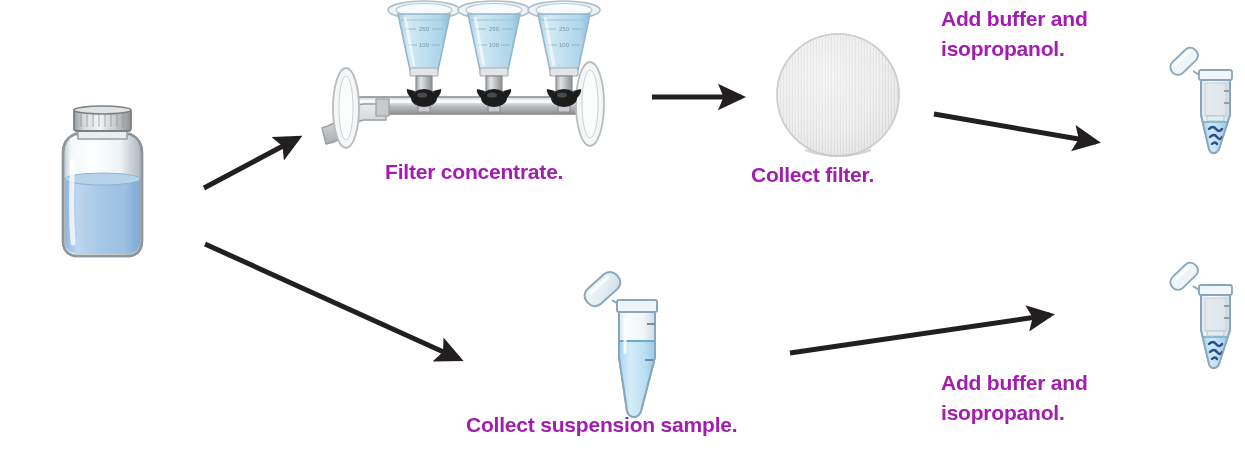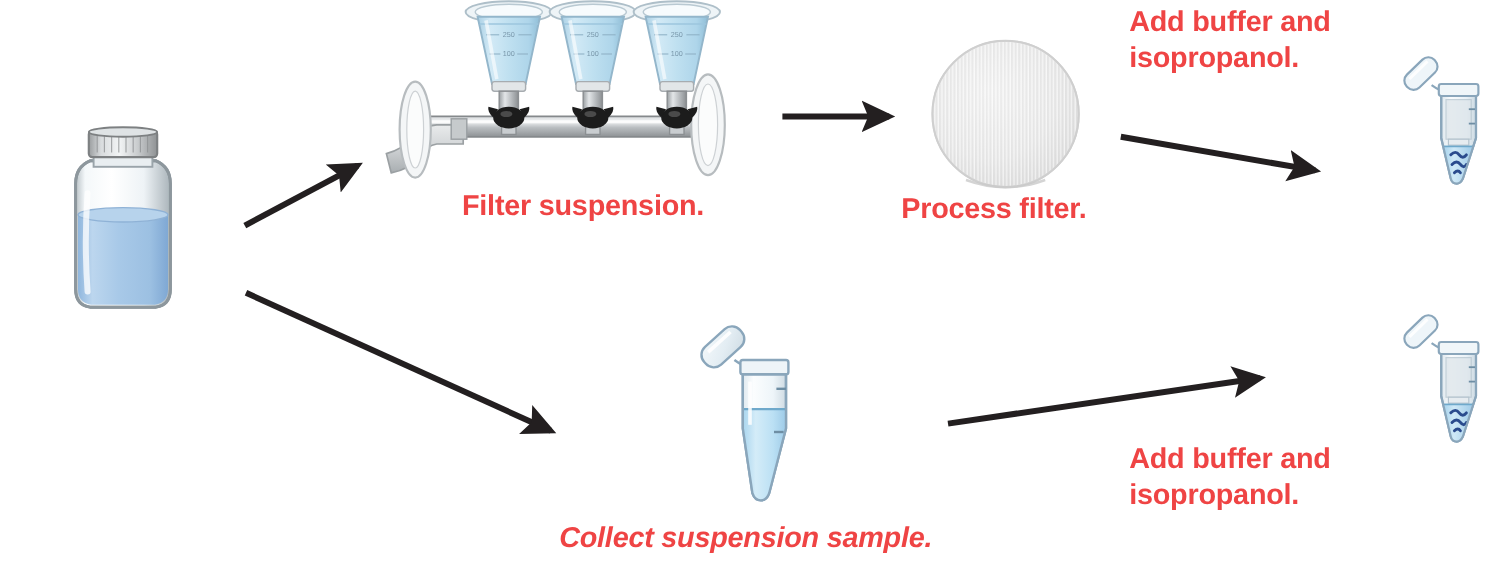--- a/index.html
+++ b/index.html
@@ -15,24 +15,24 @@
     width: 1245px;
     height: 469px;
     background: #ffffff;
     overflow: hidden;
   }
   .node {
     position: absolute;
   }
   .caption {
     position: absolute;
-    color: #ef4444;
+    color: #a21caf;
     font-family: "Liberation Sans", sans-serif;
     font-weight: bold;
-    font-size: 24px;
+    font-size: 21px;
     line-height: 30px;
     white-space: pre-line;
     letter-spacing: -0.2px;
   }
   .arrow-layer {
     position: absolute;
     left: 0;
     top: 0;
     width: 1245px;
     height: 469px;
@@ -179,42 +179,42 @@
         <ellipse cx="174" cy="95" rx="5" ry="2.6" fill="#4a4a4a"></ellipse>
       </g>
       <g>
         <ellipse cx="246" cy="98" rx="13" ry="9" fill="#1c1c1c"></ellipse>
         <path d="M233 98 q-5 -5 -4 -9 l8 2 z" fill="#1c1c1c"></path>
         <path d="M259 98 q5 -5 4 -9 l-8 2 z" fill="#1c1c1c"></path>
         <ellipse cx="244" cy="95" rx="5" ry="2.6" fill="#4a4a4a"></ellipse>
       </g>
     </svg>
   </div>
-  <div class="caption" style="left:385px; top:157px; width:300px;">Filter suspension.</div>
+  <div class="caption" style="left:385px; top:157px; width:300px;">Filter concentrate.</div>
 
   <div class="node" style="left:775px; top:32px; width:126px; height:126px;">
     <svg width="126" height="126" viewBox="0 0 126 126">
       <defs>
         <radialGradient id="discG" cx="40%" cy="35%" r="72%">
           <stop offset="0%" stop-color="#f3f3f3"></stop>
           <stop offset="62%" stop-color="#e8e8e8"></stop>
           <stop offset="100%" stop-color="#d9d9d9"></stop>
         </radialGradient>
         <pattern id="fibers" width="3" height="6" patternUnits="userSpaceOnUse">
           <line x1="1" y1="0" x2="1" y2="6" stroke="#ffffff" stroke-width="1.1" opacity="0.85"></line>
           <line x1="2.2" y1="0" x2="2.2" y2="6" stroke="#d4d4d4" stroke-width="0.6" opacity="0.7"></line>
         </pattern>
       </defs>
       <circle cx="63" cy="63" r="61" fill="url(#discG)" stroke="#d4d4d4" stroke-width="1.4"></circle>
       <circle cx="63" cy="63" r="60" fill="url(#fibers)" opacity="0.75"></circle>
       <circle cx="63" cy="63" r="61" fill="none" stroke="#cfcfcf" stroke-width="1.6"></circle>
       <path d="M30 118 q33 12 66 0" fill="none" stroke="#c9c9c9" stroke-width="2" opacity="0.8"></path>
     </svg>
   </div>
-  <div class="caption" style="left:751px; top:160px; width:260px;">Process filter.</div>
+  <div class="caption" style="left:751px; top:160px; width:260px;">Collect filter.</div>
 
   <div class="node" style="left:568px; top:262px; width:100px; height:158px;">
     <svg width="100" height="158" viewBox="0 0 100 158">
       <defs>
         <linearGradient id="tubeBodyG" x1="0" y1="0" x2="1" y2="0">
           <stop offset="0%" stop-color="#dfe9ef"></stop>
           <stop offset="25%" stop-color="#fbfdfe"></stop>
           <stop offset="70%" stop-color="#eef5f9"></stop>
           <stop offset="100%" stop-color="#cfdbe3"></stop>
         </linearGradient>
@@ -248,21 +248,21 @@
       <line x1="51" y1="79" x2="87" y2="79" stroke="#6fa9cb" stroke-width="1.8"></line>
 
       <path d="M51 50 L87 50 L87 95 L73 149 q-2 6 -7 6 q-5 0 -7 -6 L51 95 Z" fill="none" stroke="#8aa6bb" stroke-width="2"></path>
 
       <line x1="79" y1="62" x2="87" y2="62" stroke="#6e8ea4" stroke-width="2"></line>
       <line x1="77" y1="98" x2="85" y2="98" stroke="#6e8ea4" stroke-width="2"></line>
 
       <line x1="57" y1="56" x2="57" y2="92" stroke="#ffffff" stroke-width="3" opacity="0.85"></line>
     </svg>
   </div>
-  <div class="caption" style="left:466px; top:434px; width:400px;font-style:italic;">Collect suspension sample.</div>
+  <div class="caption" style="left:466px; top:410px; width:400px;">Collect suspension sample.</div>
 
   <div class="node" style="left:1163px; top:43px; width:76px; height:112px;">
     <svg width="76" height="112" viewBox="0 0 76 112">
       <defs>
         <linearGradient id="sBodyG" x1="0" y1="0" x2="1" y2="0">
           <stop offset="0%" stop-color="#dde7ed"></stop>
           <stop offset="28%" stop-color="#fafcfd"></stop>
           <stop offset="72%" stop-color="#eaf2f7"></stop>
           <stop offset="100%" stop-color="#ccd9e1"></stop>
         </linearGradient>

